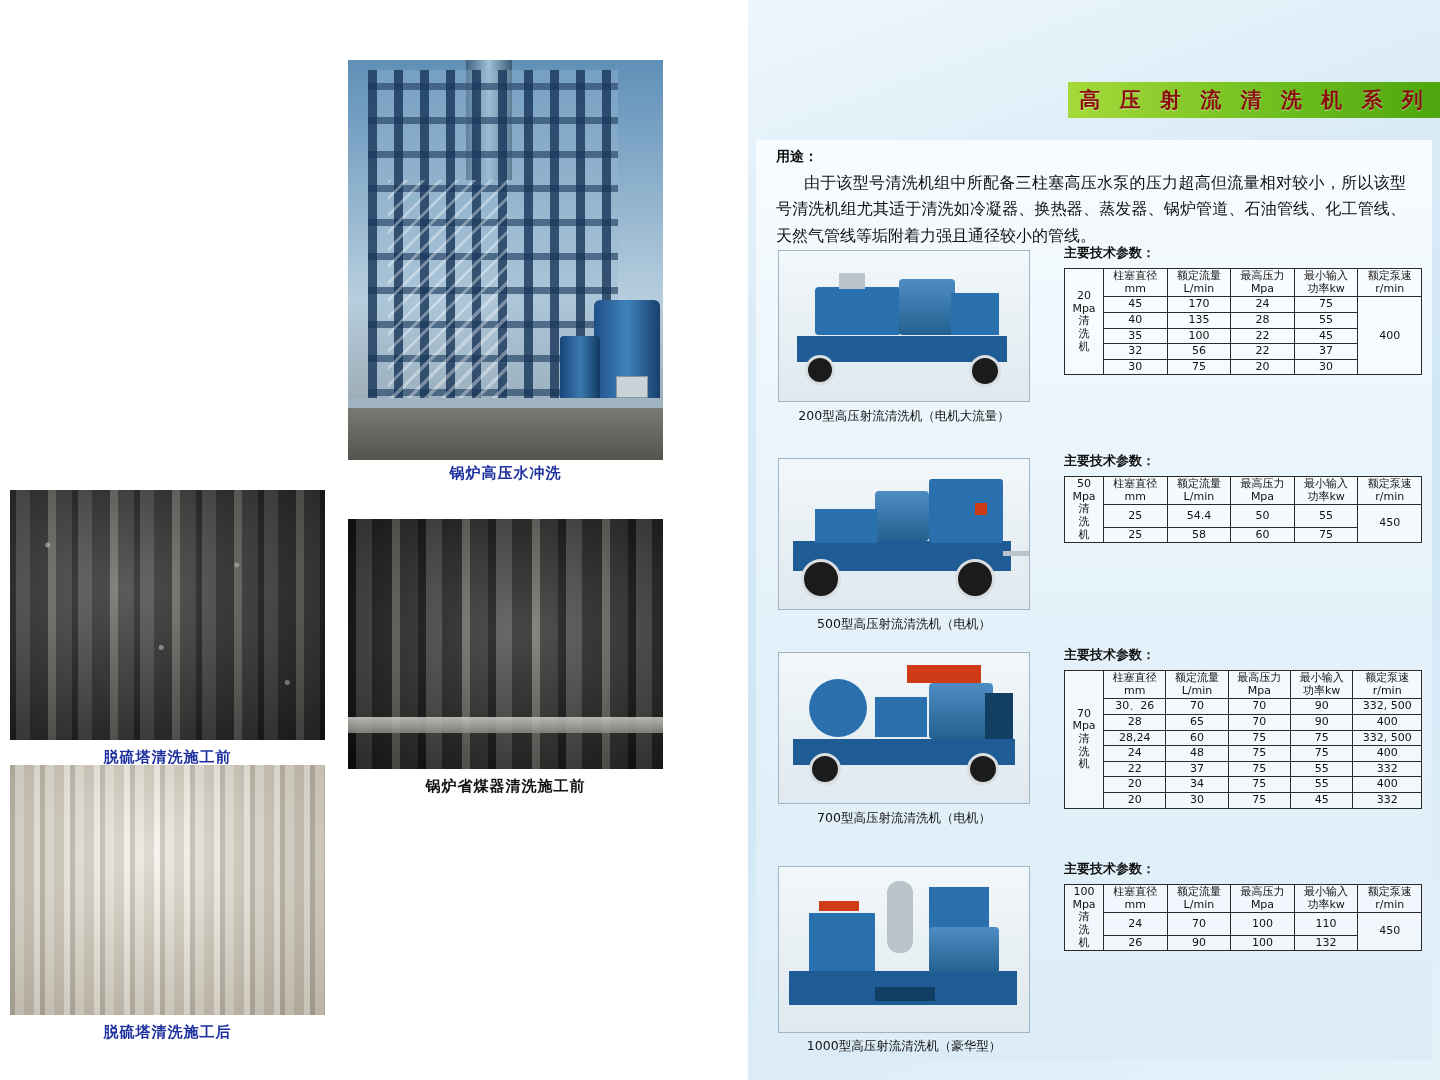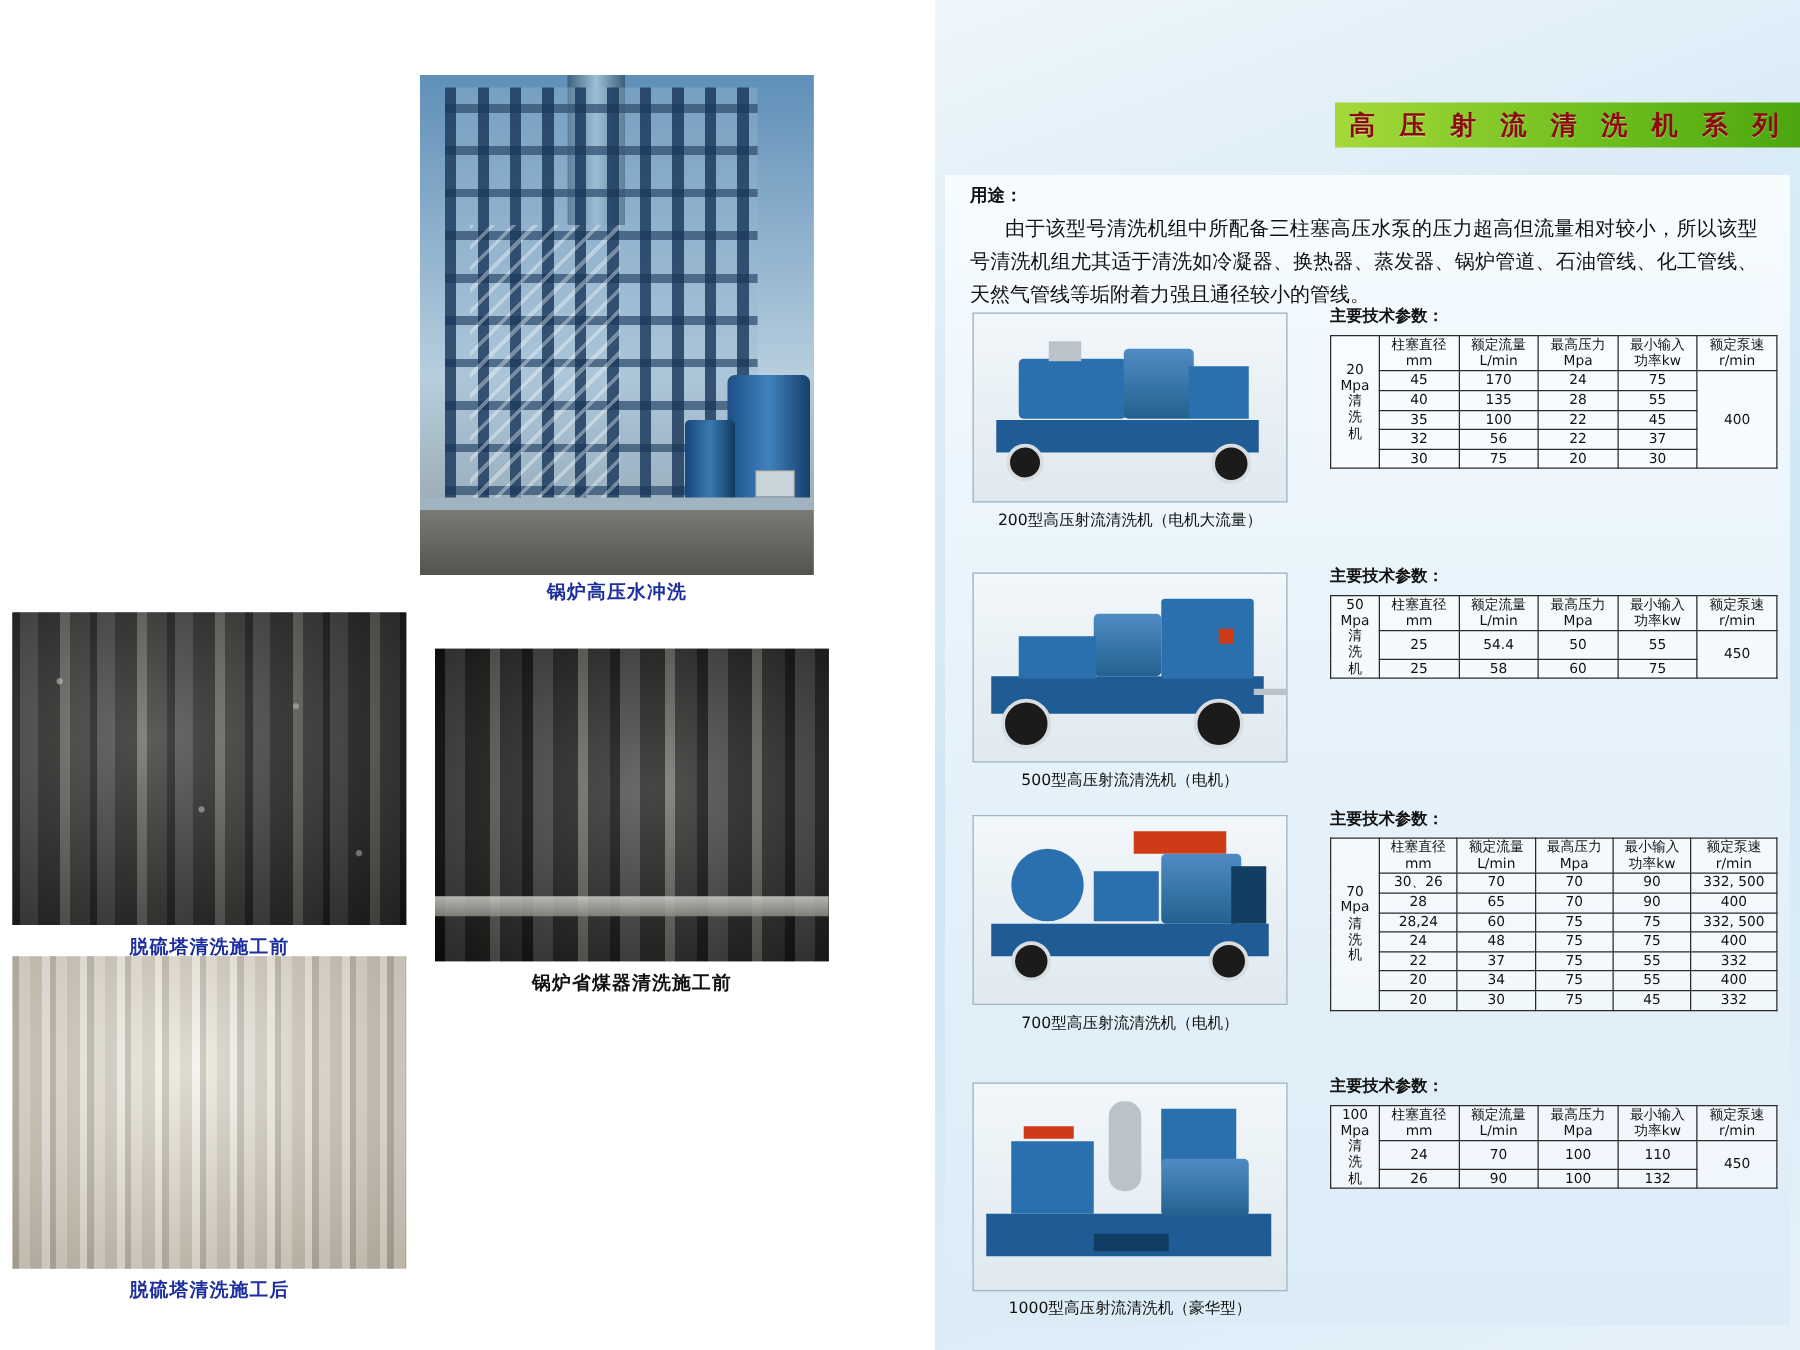--- a/index.html
+++ b/index.html
@@ -158,21 +158,21 @@
   .img-bg1{position:absolute;inset:0;background:linear-gradient(180deg,#f2f7fa,#dfe9ef);}
 </style>
 </head>
 <body>
 
 <div class="page">
 
   <div class="left-panel">
 
 
-    <div class="photo-cell" style="left:336px;top:60px;">
+    <div class="photo-cell" style="left:348px;top:60px;">
       <div class="photo ph2">
         <div class="sky"></div>
           <div class="stack"></div>
           <div class="frame"></div>
         <div class="stairs"></div>
           <div class="vessel"></div>
           <div class="vessel2"></div>
         <div class="ground"></div>
           <div class="pipe"></div>
           <div class="sign"></div>

